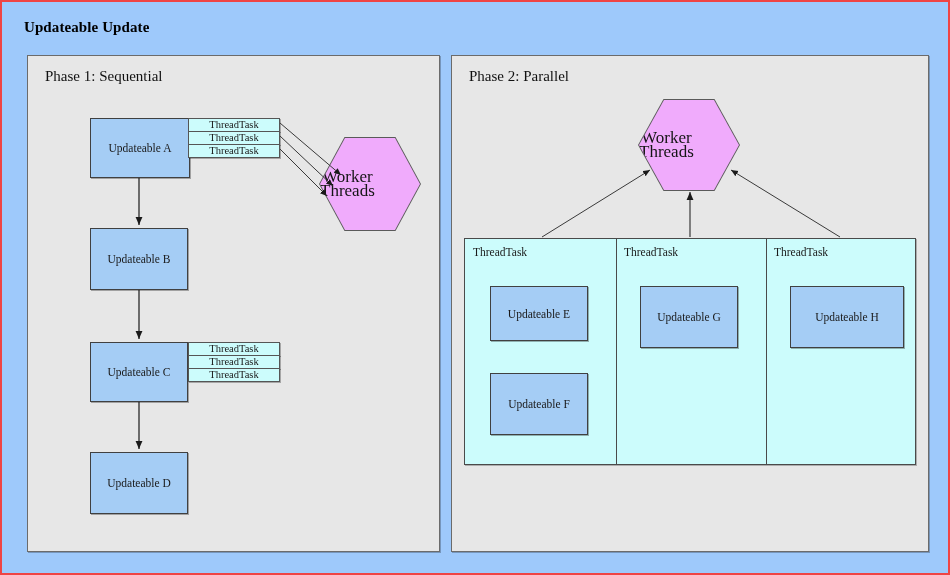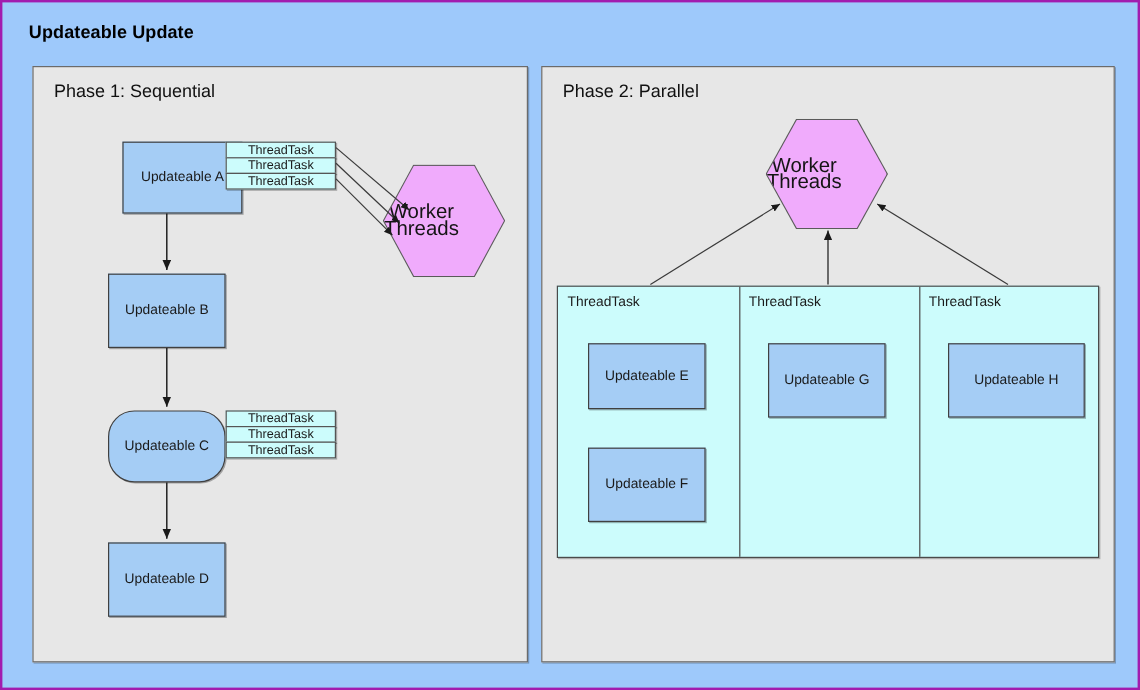--- a/index.html
+++ b/index.html
@@ -6,23 +6,23 @@
     margin: 0;
     padding: 0;
     background: #ffffff;
   }
   #canvas {
     position: relative;
     width: 950px;
     height: 575px;
     background: #9ec9fb;
     box-sizing: border-box;
-    border: 2px solid #a21caf;
+    border: 2px solid #ef4444;
     overflow: hidden;
-    font-family: Liberation Sans, sans-serif;
+    font-family: Liberation Serif, serif;
   }
   #diagram-title {
     position: absolute;
     left: 22px;
     top: 17px;
     font-size: 15px;
     font-weight: bold;
     color: #000000;
     letter-spacing: 0.1px;
   }
@@ -124,35 +124,35 @@
 <body>
 
 <div id="canvas">
 
   <div id="diagram-title">Updateable Update</div>
 
   <div id="phase1-panel" class="phase-panel">
     <div class="phase-label">Phase 1: Sequential</div>
   </div>
 
-  <div class="updateable-box" style="left:100px; top:116px; width:100px; height:60px;">
+  <div class="updateable-box" style="left:88px; top:116px; width:100px; height:60px;">
     <span>Updateable A</span>
   </div>
 
   <div class="threadtask-stack" style="left:186px; top:116px; width:92px;">
     <div class="threadtask-chip">ThreadTask</div>
     <div class="threadtask-chip">ThreadTask</div>
     <div class="threadtask-chip">ThreadTask</div>
   </div>
 
   <div class="updateable-box" style="left:88px; top:226px; width:98px; height:62px;">
     <span>Updateable B</span>
   </div>
 
-  <div class="updateable-box" style="left:88px; top:340px; width:98px; height:60px;border-radius:22px;">
+  <div class="updateable-box" style="left:88px; top:340px; width:98px; height:60px;">
     <span>Updateable C</span>
   </div>
 
   <div class="threadtask-stack" style="left:186px; top:340px; width:92px;">
     <div class="threadtask-chip">ThreadTask</div>
     <div class="threadtask-chip">ThreadTask</div>
     <div class="threadtask-chip">ThreadTask</div>
   </div>
 
   <div class="updateable-box" style="left:88px; top:450px; width:98px; height:62px;">

